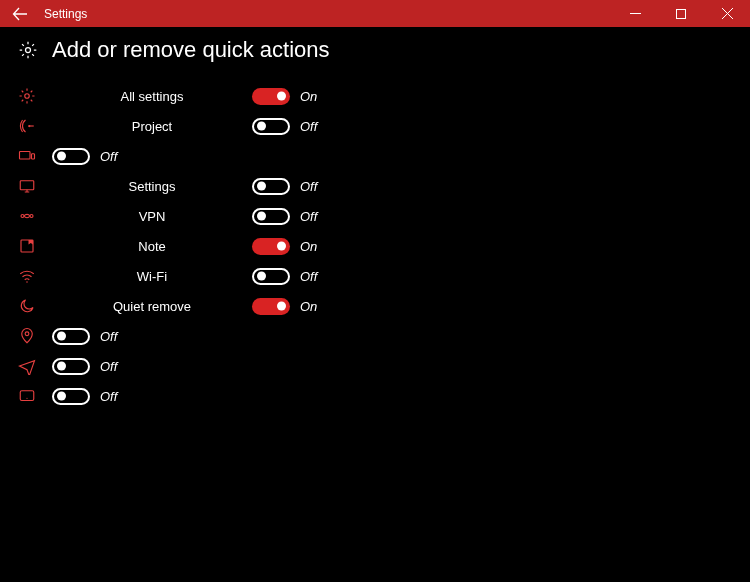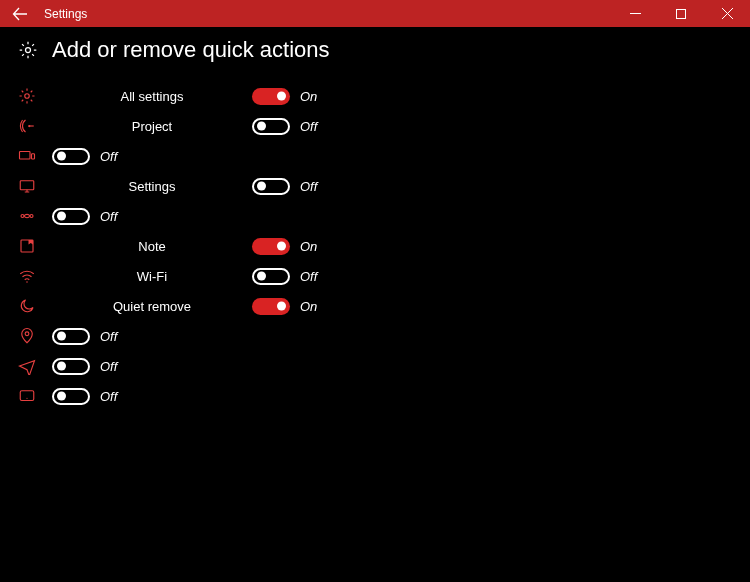--- a/index.html
+++ b/index.html
@@ -195,20 +195,21 @@
         </div>
       </div>
       <div class="row">
         <div class="icon-cell">
           <svg width="18" height="18" viewBox="0 0 24 24" fill="none" stroke="currentColor" stroke-width="1.5">
             <circle cx="6" cy="12" r="2"></circle>
             <circle cx="18" cy="12" r="2"></circle>
             <path d="M8 12c2-3 6-3 8 0M8 12c2 3 6 3 8 0"></path>
           </svg>
         </div>
+        <div class="label-cell">VPN</div>
         <div class="toggle-cell">
           <div class="toggle off">
             <div class="knob"></div>
           </div>
           <div class="toggle-label">Off</div>
         </div>
       </div>
       <div class="row">
         <div class="icon-cell">
           <svg width="18" height="18" viewBox="0 0 24 24" fill="none" stroke="currentColor" stroke-width="1.5">

